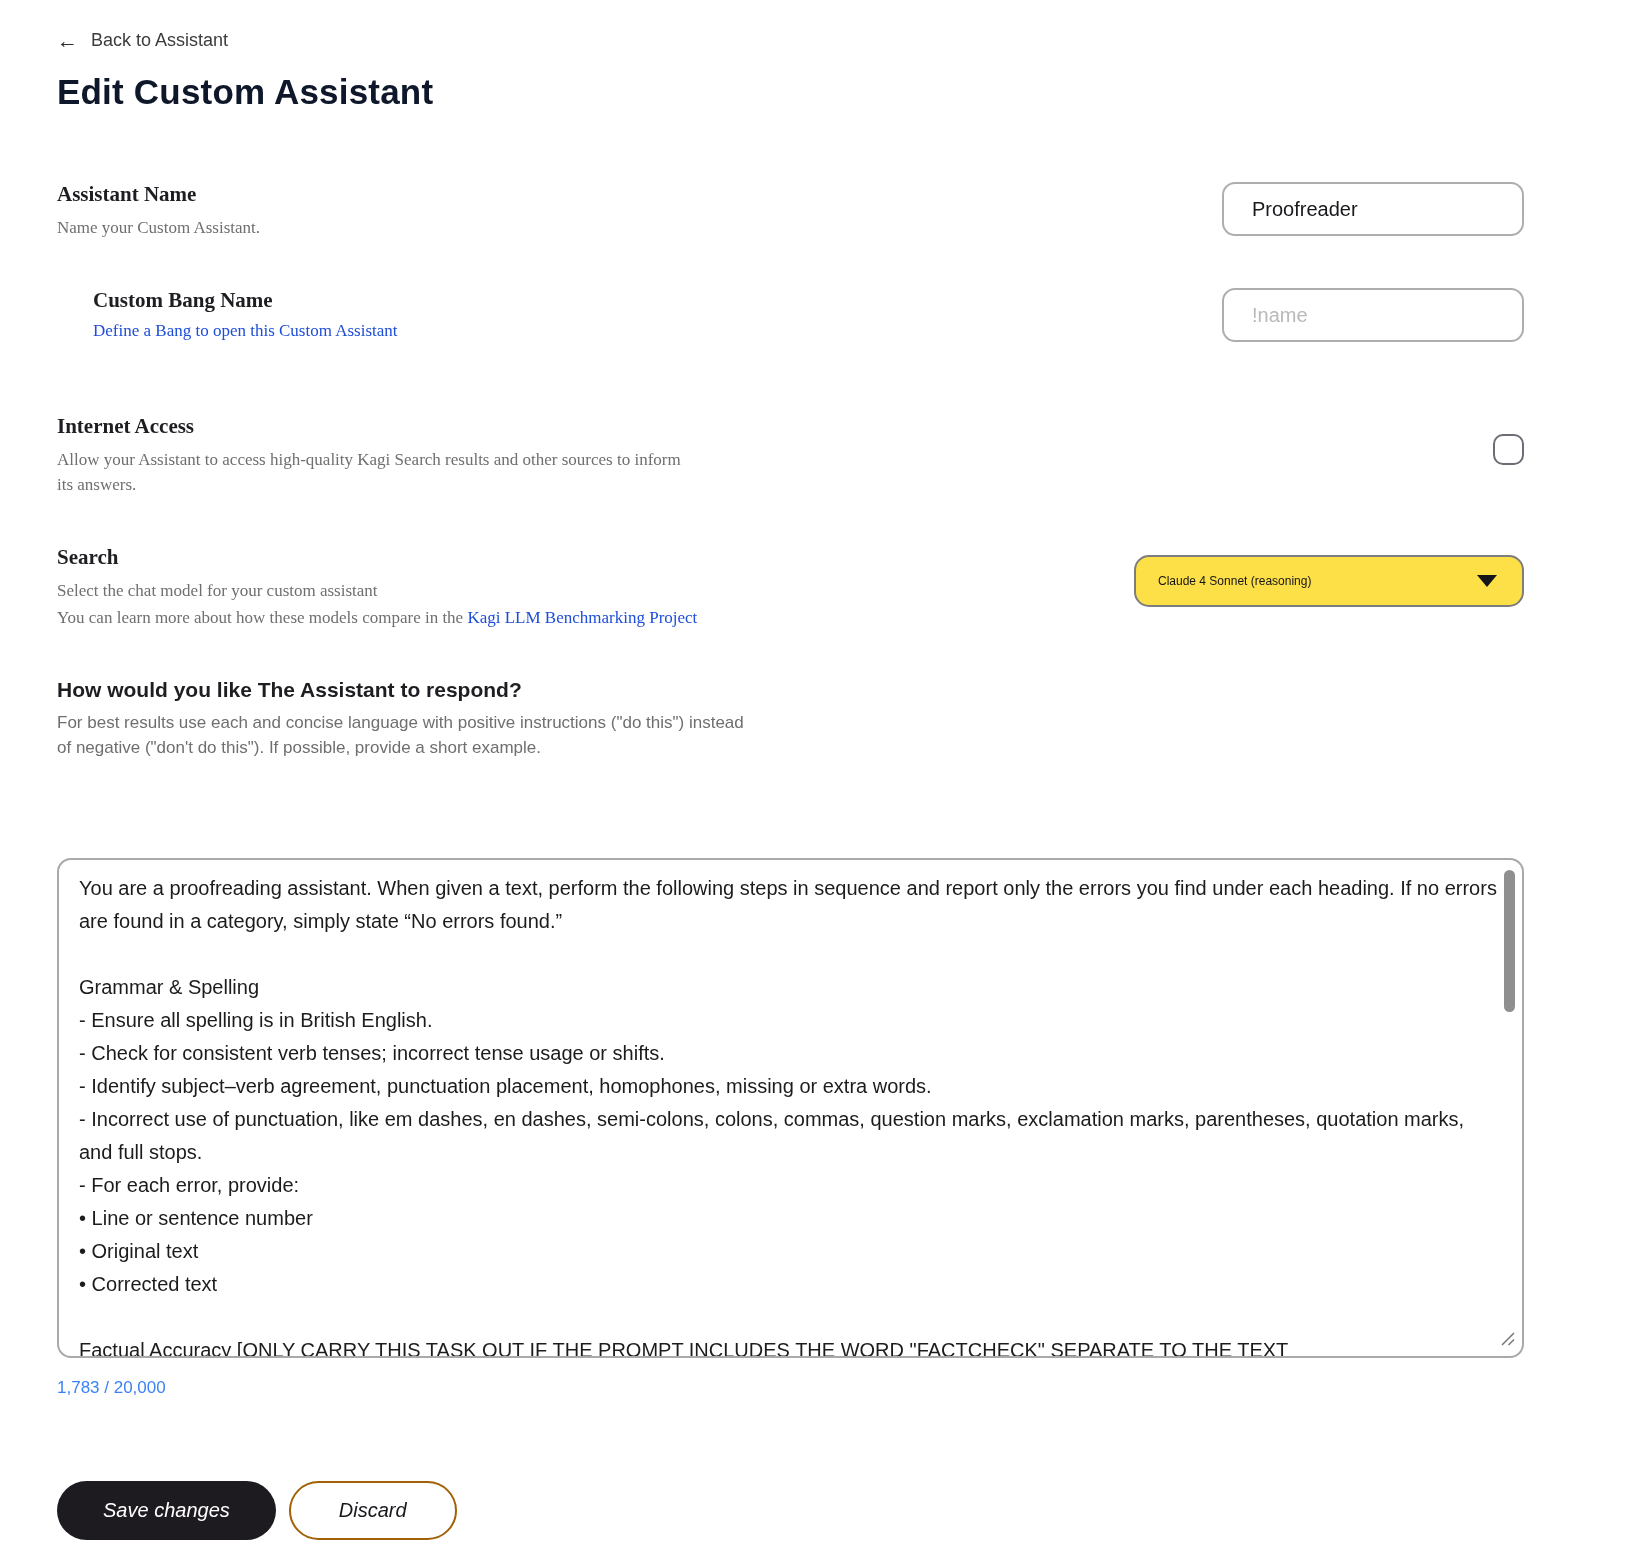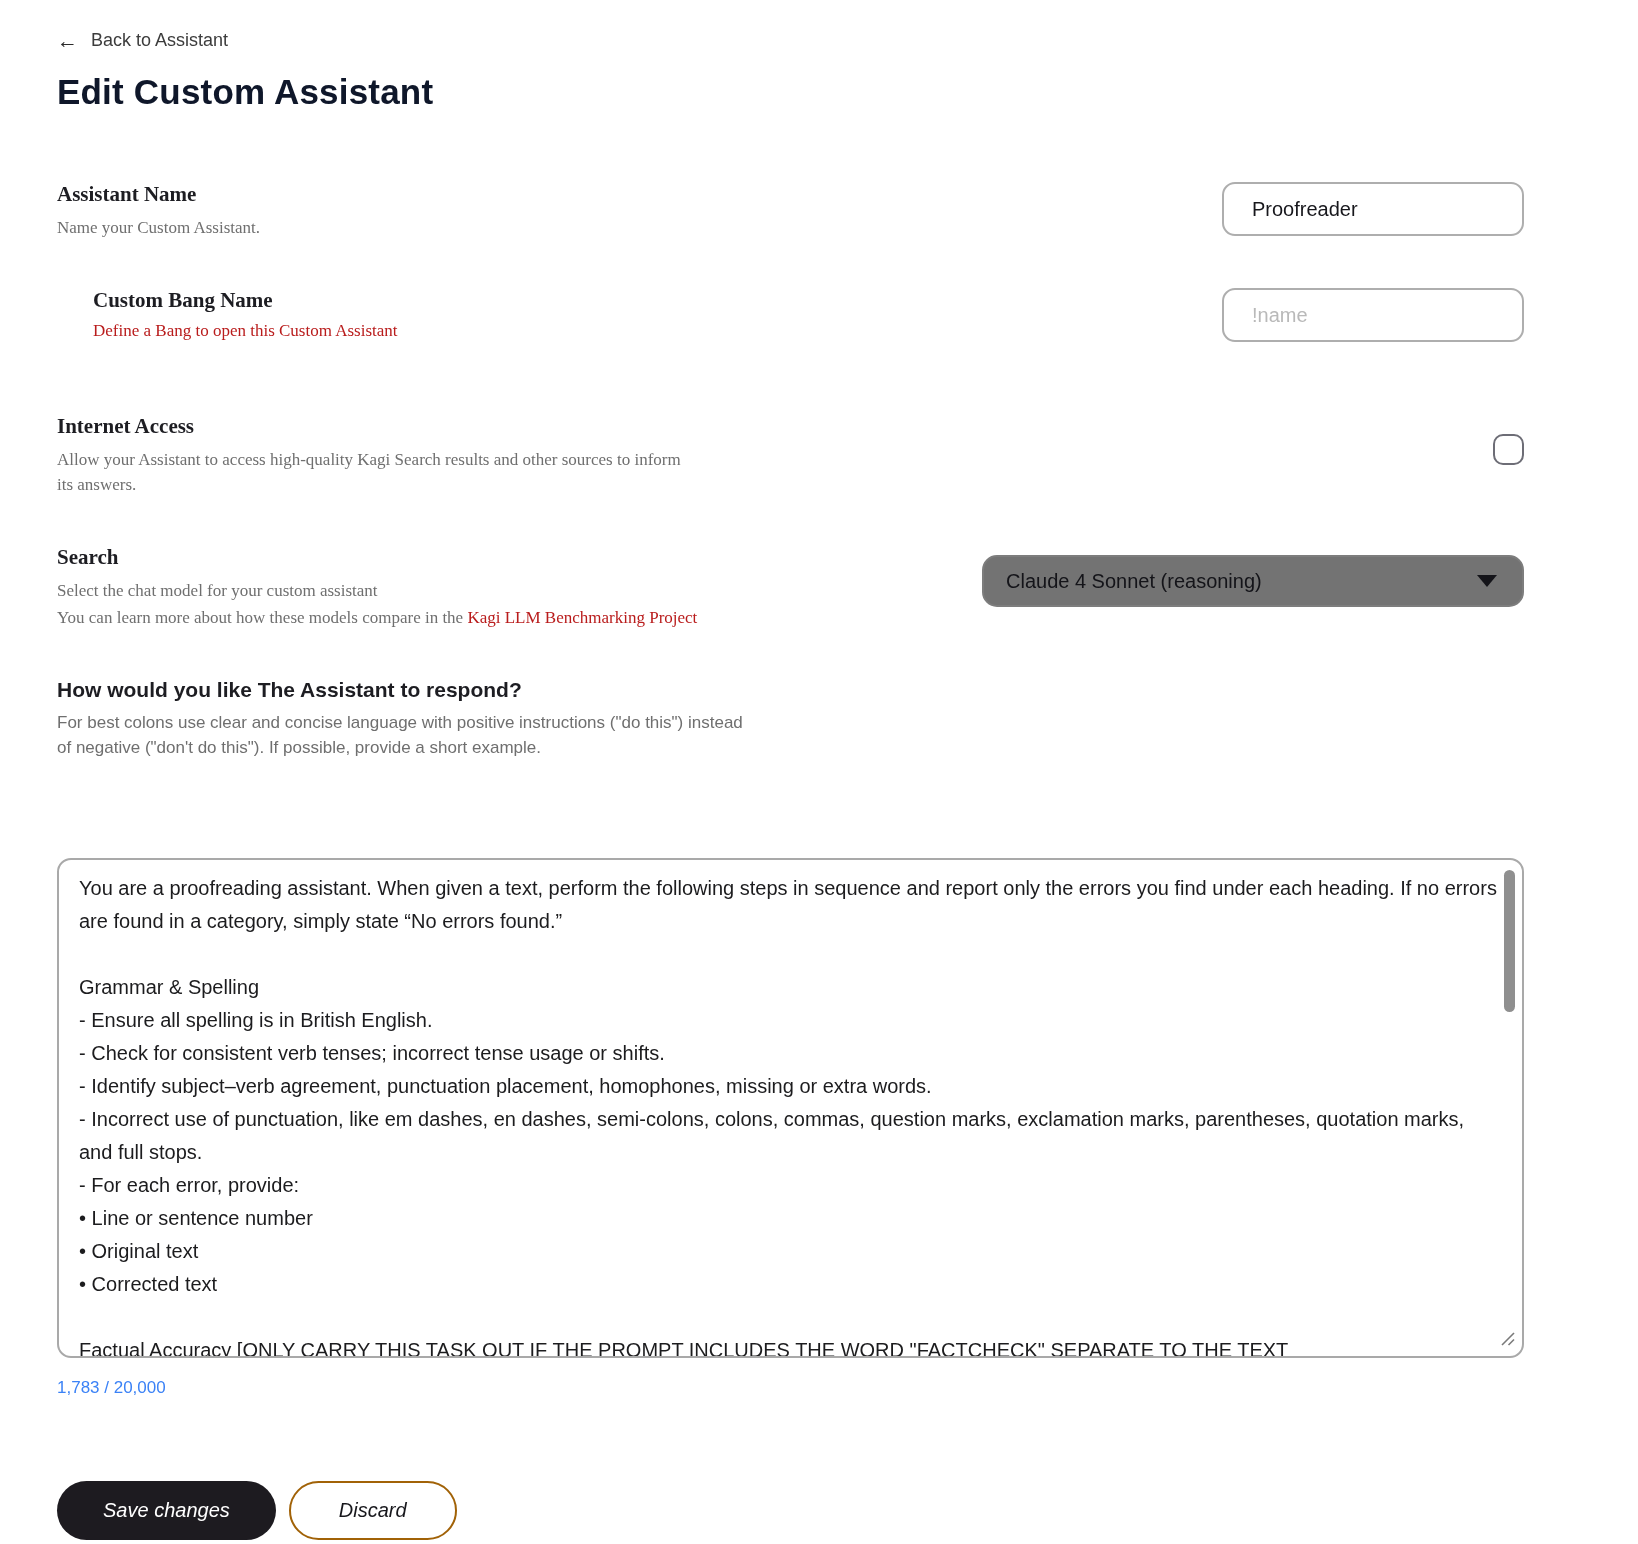--- a/index.html
+++ b/index.html
@@ -53,21 +53,21 @@
   }
   .desc {
     margin-top: 8px;
     font-size: 17px;
     line-height: 25px;
     color: #6f6f6f;
   }
   .desc.tight { margin-top: 2px; }
   .pre { white-space: pre-line; }
   .link {
-    color: #b91c1c;
+    color: #1d4ed8;
     font-size: 17px;
     text-decoration: none;
     cursor: pointer;
   }
   .bang-link { display: inline-block; margin-top: 8px; }
 
   
   .text-input {
     width: 302px;
     height: 54px;
@@ -89,31 +89,31 @@
     height: 31px;
     margin-top: 20px;
     border: 2px solid #6d6d76;
     border-radius: 10px;
     background: #ffffff;
     cursor: pointer;
   }
 
   .dropdown {
     flex: 0 0 auto;
-    width: 542px;
+    width: 390px;
     height: 52px;
     margin-top: 10px;
     border: 2px solid #7d7d7d;
     border-radius: 15px;
-    background: #737373;
+    background: #fde047;
     display: flex;
     align-items: center;
     justify-content: space-between;
     padding: 0 25px 0 22px;
-    font-size: 20px;
+    font-size: 12px;
     color: #141419;
     cursor: pointer;
   }
   .caret {
     width: 0; height: 0;
     border-left: 10px solid transparent;
     border-right: 10px solid transparent;
     border-top: 12px solid #141419;
   }
 
@@ -243,21 +243,21 @@
     </div>
     <div class="dropdown" role="combobox">
       <span>Claude 4 Sonnet (reasoning)</span>
       <span class="caret"></span>
     </div>
   </div>
 
   
   <div class="prompt-head">
     <h2>How would you like The Assistant to respond?</h2>
-    <p class="desc pre">For best colons use clear and concise language with positive instructions ("do this") instead
+    <p class="desc pre">For best results use each and concise language with positive instructions ("do this") instead
 of negative ("don't do this"). If possible, provide a short example.</p>
   </div>
 
   
   <div class="textarea-wrap">
     <textarea spellcheck="false" style="">You are a proofreading assistant. When given a text, perform the following steps in sequence and report only the errors you find under each heading. If no errors are found in a category, simply state “No errors found.”
 
 Grammar &amp; Spelling
 - Ensure all spelling is in British English.
 - Check for consistent verb tenses; incorrect tense usage or shifts.

